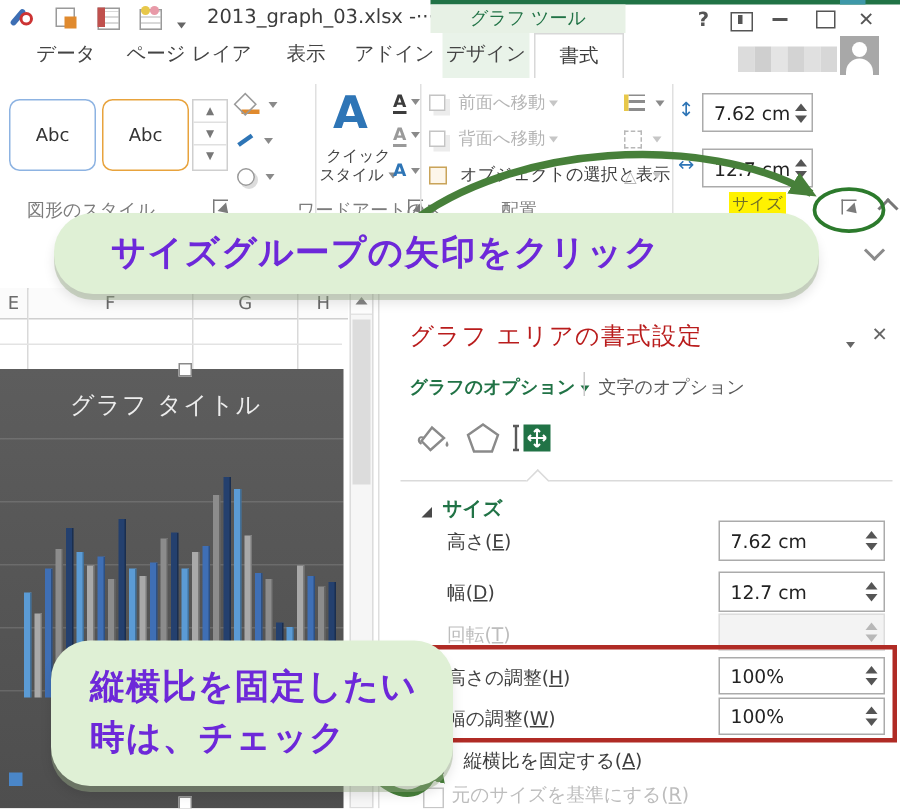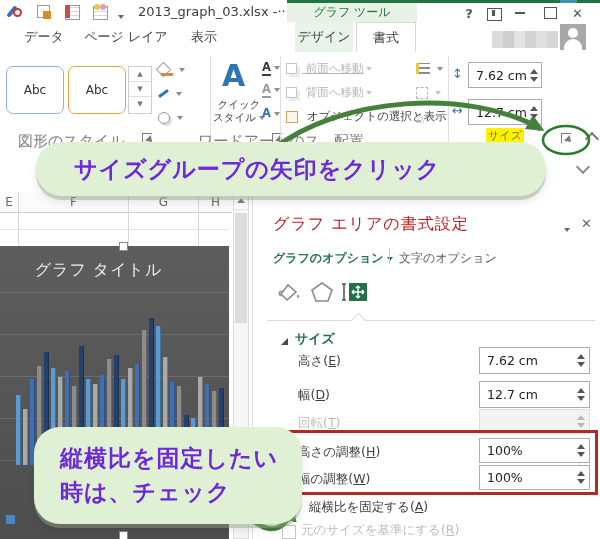--- a/index.html
+++ b/index.html
@@ -22,21 +22,21 @@
   .avatar{position:absolute;left:560px;top:24px;width:26px;height:26px;background:#a8a8a8;overflow:hidden;}
   .avatar i{position:absolute;left:8px;top:4px;width:10px;height:10px;border-radius:50%;background:#fff;}
   .avatar b{position:absolute;left:4px;top:15px;width:18px;height:12px;border-radius:9px 9px 0 0;background:#fff;}
   
   .ribbon{position:absolute;left:0;top:52px;width:600px;height:96px;background:#fff;border-bottom:1px solid #d4d4d4;}
   .abcbtn{position:absolute;top:14px;width:56px;height:46px;border-radius:7px;background:#fff;
           font-size:12px;color:#333;text-align:center;line-height:46px;}
   .vsep{position:absolute;top:4px;width:1px;height:90px;background:#e0e0e0;}
   .gallery-strip{position:absolute;left:128px;top:14px;width:22px;height:46px;border:1px solid #cfcfcf;}
   .gallery-strip span{display:block;height:14px;border-bottom:1px solid #e0e0e0;text-align:center;font-size:7px;color:#777;line-height:14px;}
-  .grplabel{position:absolute;font-size:15px;color:#7c7c7c;white-space:nowrap;}
+  .grplabel{position:absolute;font-size:12px;color:#7c7c7c;white-space:nowrap;}
   .dd{display:inline-block;width:0;height:0;border-left:3px solid transparent;border-right:3px solid transparent;
       border-top:4px solid #8a8a8a;vertical-align:middle;margin-left:3px;}
   .rowitem{position:absolute;white-space:nowrap;font-size:11.5px;}
   .gray{color:#b5b5b5;}
   .ico-layers{display:inline-block;width:9px;height:9px;border:1px solid #c4c4c4;background:#fff;
               box-shadow:3px 3px 0 #ececec;vertical-align:middle;margin-right:5px;}
   .ico-sel{display:inline-block;width:10px;height:10px;border:1px solid #c9a45a;background:#fdf6ea;vertical-align:middle;margin-right:5px;}
   .miniico{display:inline-block;width:12px;height:12px;vertical-align:middle;}
   .launcher{position:absolute;width:9px;height:9px;border-left:1px solid #7b7b7b;border-top:1px solid #7b7b7b;}
   .launcher i{position:absolute;right:-1px;bottom:-1px;width:0;height:0;border-top:4px solid transparent;
@@ -59,21 +59,21 @@
           font-size:12px;color:#6b6b6b;text-align:center;line-height:20px;}
   .vgrid{position:absolute;top:192px;width:1px;height:54px;background:#d9d9d9;}
   .hgrid{position:absolute;left:0;width:228px;height:1px;background:#e3e3e3;}
   .scrollbar{position:absolute;left:233px;top:192px;width:16px;height:347px;background:#f6f6f6;border:1px solid #dcdcdc;box-sizing:border-box;}
   .scroll-up{position:absolute;left:0;top:0;width:14px;height:16px;background:#fdfdfd;border-bottom:1px solid #e3e3e3;}
   .scroll-up i{position:absolute;left:3px;top:5px;width:0;height:0;border-left:4px solid transparent;border-right:4px solid transparent;border-bottom:5px solid #848484;}
   .scroll-thumb{position:absolute;left:1px;top:20px;width:12px;height:110px;background:#dcdcdc;}
   
   .chart{position:absolute;left:0;top:246px;width:229px;height:293px;background:linear-gradient(180deg,#5d5d5d,#4e4e4e);}
   .chart-grid{position:absolute;left:0;width:229px;height:1px;background:rgba(255,255,255,0.13);}
-  .chart-title{position:absolute;left:4px;top:14px;width:189px;text-align:center;color:#ededed;font-size:16px;letter-spacing:1px;}
+  .chart-title{position:absolute;left:16px;top:14px;width:189px;text-align:center;color:#ededed;font-size:16px;letter-spacing:1px;}
   .bar{position:absolute;bottom:74px;width:5px;box-shadow:inset -1px 0 0 rgba(0,0,0,.28);}
   .handle{position:absolute;width:9px;height:9px;background:#fff;border:1px solid #8a8a8a;box-sizing:border-box;}
   .artifact{position:absolute;left:6px;top:515px;width:9px;height:9px;background:#4a86c8;}
   
   .pane{position:absolute;left:252px;top:192px;width:348px;height:347px;background:#fff;border-left:1px solid #dedede;box-sizing:border-box;}
   .pane-title{position:absolute;left:20px;top:22px;font-size:16px;color:#b91c1c;letter-spacing:1px;}
   .pane-tab1{position:absolute;left:20px;top:58px;font-size:12px;font-weight:bold;color:#217346;}
   .pane-tab2{position:absolute;left:146px;top:58px;font-size:12px;color:#595959;}
   .pane-tabsep{position:absolute;left:136px;top:56px;width:1px;height:16px;background:#c9c9c9;}
   .pane-divider{position:absolute;left:14px;top:128px;width:328px;height:1px;background:#dadada;}
@@ -137,20 +137,21 @@
     <span style="display:block;width:10px;height:2px;background:#555;"></span>
   </div>
   <div class="winbtn" style="left:544px;top:7px;">
     <span style="display:block;width:11px;height:10px;border:1px solid #555;"></span>
   </div>
   <div class="winbtn" style="left:572px;">✕</div>
 
   <div class="tab" style="left:20px;width:48px;">データ</div>
   <div class="tab" style="left:78px;width:96px;">ページ レイアウト</div>
   <div class="tab" style="left:182px;width:44px;">表示</div>
+  <div class="tab" style="left:234px;width:58px;">アドイン</div>
   <div class="tab ctx" style="left:295px;width:58px;">デザイン</div>
   <div class="tab active" style="left:356px;width:58px;">書式</div>
 
   <div class="userpix" style="left:492px;">
     <i style="background:#dcdcdc"></i>
       <i style="background:#cfcfcf"></i>
       <i style="background:#e4e4e4"></i>
     <i style="background:#d3d3d3"></i>
       <i style="background:#e0e0e0"></i>
       <i style="background:#d7d7d7"></i>
@@ -204,21 +205,21 @@
     <div class="rowitem" style="left:262px;top:54px;font-weight:bold;color:#2e75b6;">
       <span>A</span><span class="dd"></span>
     </div>
     <div class="grplabel" style="left:198px;top:80px;">ワードアートのス</div>
     <div class="launcher" style="left:272px;top:81px;">
         <i></i>
       </div>
 
     <div class="vsep" style="left:280px;"></div>
 
-    <div class="rowitem gray" style="left:286px;top:9px;text-decoration:underline;">
+    <div class="rowitem gray" style="left:286px;top:9px;">
       <span class="ico-layers"></span>
       <span>前面へ移動</span><span class="dd" style="border-top-color:#c6c6c6;"></span>
     </div>
     <div class="rowitem gray" style="left:286px;top:33px;">
       <span class="ico-layers"></span>
       <span>背面へ移動</span><span class="dd" style="border-top-color:#c6c6c6;"></span>
     </div>
     <div class="rowitem" style="left:286px;top:57px;color:#3f3f3f;">
       <span class="ico-sel"></span>
       <span>オブジェクトの選択と表示</span>

